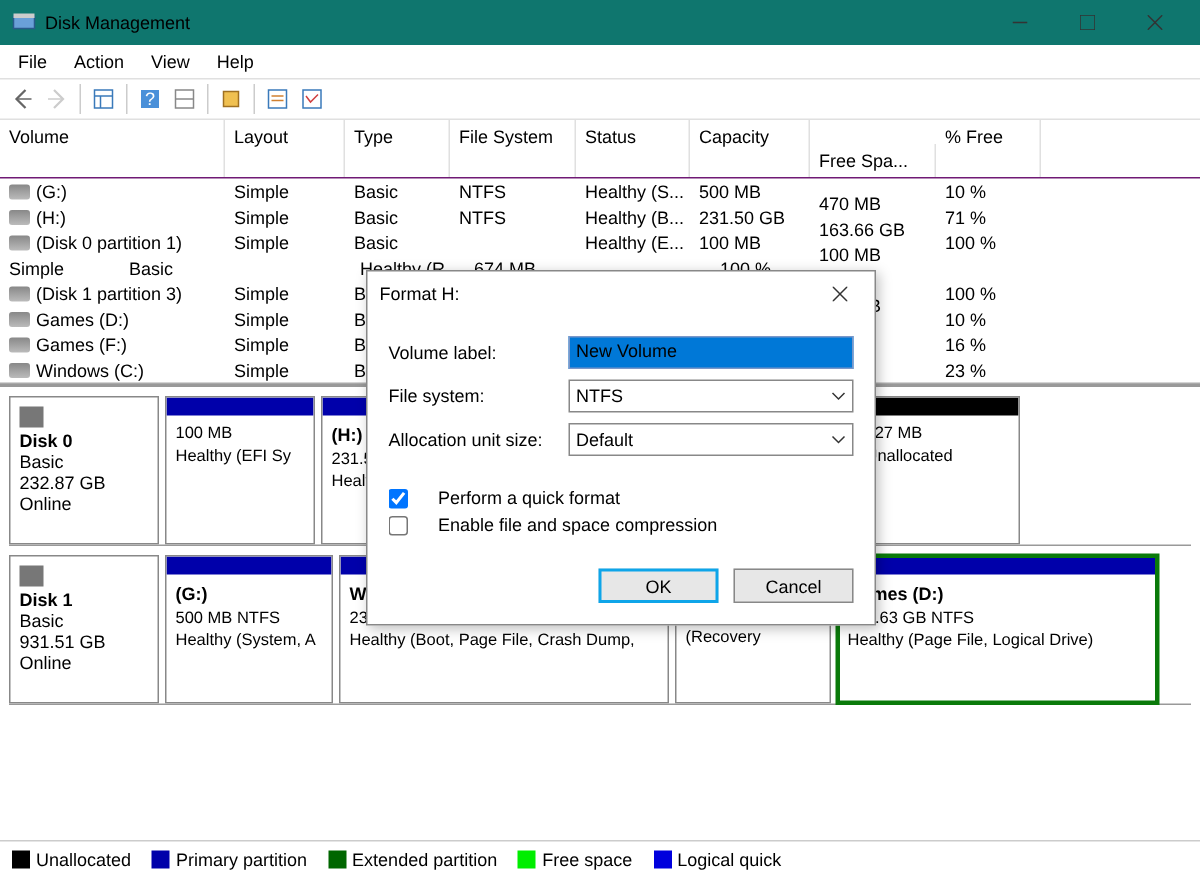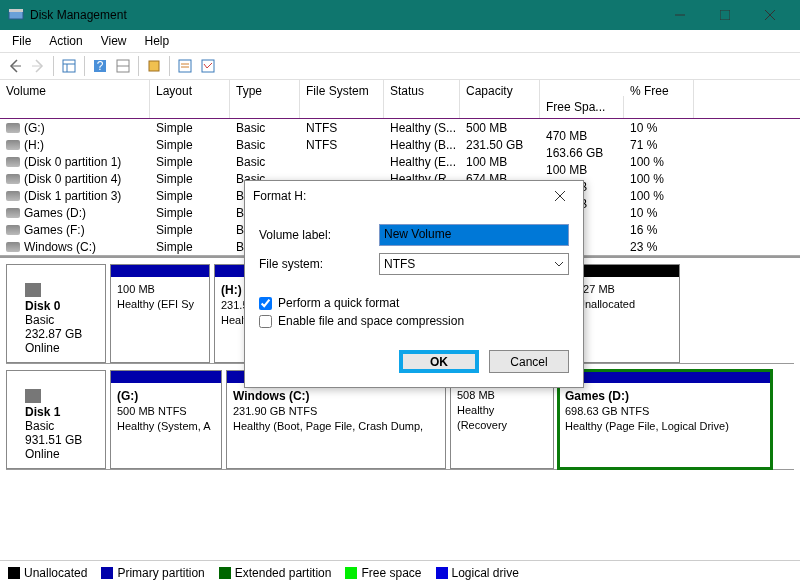--- a/index.html
+++ b/index.html
@@ -21,21 +21,21 @@
 .grid-header { display: flex; background: #fff; border-bottom: 1px solid #701a75; }
 .gh { padding: 4px 6px; border-right: 1px solid #e0e0e0; text-align: left; white-space: nowrap; overflow: hidden; }
 .grid-body { }
 .grow { display: flex; height: 17px; align-items: center; }
 .gcell { padding: 1px 6px; white-space: nowrap; overflow: hidden; }
 .c0 { width: 150px; } .c1 { width: 80px; } .c2 { width: 70px; } .c3 { width: 84px; } .c4 { width: 76px; } .c5 { width: 80px; } .c6 { width: 84px; margin-top: 16px; } .c7 { width: 70px; }
 .vol-icon { display: inline-block; width: 14px; height: 10px; margin-right: 4px; vertical-align: middle; background: linear-gradient(#888, #bbb); border-radius: 2px; }
 
 .disks { height: 230px; overflow: hidden; border-top: 2px solid #999; }
 .disk-row { display: flex; border-bottom: 1px solid #999; height: 100px; margin: 6px 6px 0 6px; }
-.disk-info { width: 100px; border: 1px solid #888; padding: 18px; background: #fff; }
+.disk-info { width: 100px; border: 1px solid #888; padding: 6px; background: #fff; }
 .disk-icon { width: 16px; height: 14px; background: #777; margin-bottom: 2px; }
 .disk-info b { display: block; }
 .parts { flex: 1; display: flex; gap: 4px; margin-left: 4px; }
 .part { border: 1px solid #888; display: flex; flex-direction: column; padding: 0; background: #fff; overflow: hidden; }
 .part .stripe { height: 12px; background: #0000aa; }
 .part .stripe.none { background: #000; }
 .part .pbody { padding: 5px 6px; font-size: 11px; line-height: 1.35; }
 .part.sel { outline: 3px solid #0a7a0a; outline-offset: -2px; }
 
 .legend { position: absolute; bottom: 0; left: 0; right: 0; height: 24px; border-top: 1px solid #ccc; display: flex; align-items: center; gap: 14px; padding: 0 8px; background: #fff; }
@@ -46,25 +46,25 @@
 .dlg-title { height: 30px; display: flex; align-items: center; padding: 0 8px; gap: 28px; }
 .dlg-title span:first-child { flex: 1; }
 .dlg-close { width: 30px; height: 30px; display: flex; align-items: center; justify-content: center; cursor: pointer; }
 .dlg-body { padding: 6px 14px 10px 14px; }
 .frow { display: flex; align-items: center; margin: 7px 0; }
 .frow label { width: 120px; }
 .finput { flex: 1; height: 22px; border: 1px solid #7a97c9; padding: 2px 4px; }
 .finput.selected { background: #0078d7; color: #000000; }
 .fselect { flex: 1; height: 22px; border: 1px solid #888; padding: 2px 4px; background: #fff; display: flex; align-items: center; justify-content: space-between; }
 .fselect svg { width: 10px; height: 10px; }
-.chk { display: flex; align-items: center; gap: 6px; margin: 4px 0 2px 0; }
+.chk { display: flex; align-items: center; gap: 20px; margin: 4px 0 2px 0; }
 .chk input { width: 13px; height: 13px; }
 .dlg-btns { display: flex; justify-content: flex-end; gap: 10px; padding: 10px 14px 14px 0; }
 .btn { width: 80px; height: 23px; border: 1px solid #888; background: #e7e7e7; cursor: pointer; }
-.btn.primary { border: 4px solid #0ea5e9; background: #e7e7e7; font-weight: bold; }
+.btn.primary { border: 2px solid #0ea5e9; background: #e7e7e7; }
 </style>
 </head>
 <body>
 
 <div class="titlebar">
   <span class="app-icon">
     <svg viewBox="0 0 16 16">
         <rect x="1" y="4" width="14" height="8" fill="#6aa0d8" stroke="#2a5a8a"></rect>
         <rect x="1" y="2" width="14" height="3" fill="#ccc"></rect>
       </svg>
@@ -189,21 +189,20 @@
         <div class="gcell c0"><span class="vol-icon"></span>(Disk 0 partition 1)</div>
         <div class="gcell c1">Simple</div>
         <div class="gcell c2">Basic</div>
         <div class="gcell c3"></div>
         <div class="gcell c4">Healthy (E...</div>
         <div class="gcell c5">100 MB</div>
         <div class="gcell c6">100 MB</div>
         <div class="gcell c7">100 %</div>
       </div>
       <div class="grow">
-        <div class="gcell c0"><span class="vol-icon"></span>(Disk 0 partition 4)</div>
         <div class="gcell c1">Simple</div>
         <div class="gcell c2">Basic</div>
         <div class="gcell c3"></div>
         <div class="gcell c4">Healthy (R...</div>
         <div class="gcell c5">674 MB</div>
         <div class="gcell c6">674 MB</div>
         <div class="gcell c7">100 %</div>
       </div>
       <div class="grow">
         <div class="gcell c0"><span class="vol-icon"></span>(Disk 1 partition 3)</div>
@@ -291,21 +290,21 @@
         </div>
       </div>
     </div>
   </div>
 
 <div class="legend">
   <span><span class="sw" style="background:#000"></span><span>Unallocated</span></span>
   <span><span class="sw" style="background:#0000aa"></span><span>Primary partition</span></span>
   <span><span class="sw" style="background:#006600"></span><span>Extended partition</span></span>
   <span><span class="sw" style="background:#00ee00"></span><span>Free space</span></span>
-  <span><span class="sw" style="background:#0000dd"></span><span>Logical drive</span></span>
+  <span><span class="sw" style="background:#0000dd"></span><span>Logical quick</span></span>
 </div>
 
 <div class="dialog">
   <div class="dlg-title">
     <span>Format H:</span>
     <div class="dlg-close">
       <svg viewBox="0 0 10 10" width="10" height="10">
           <line x1="0" y1="0" x2="10" y2="10" stroke="#333"></line>
           <line x1="10" y1="0" x2="0" y2="10" stroke="#333"></line>
         </svg>
@@ -318,20 +317,29 @@
     </div>
     <div class="frow">
       <label>File system:</label>
       <div class="fselect">
         <span>NTFS</span>
         <svg viewBox="0 0 10 10">
             <path d="M1 3 L5 7 L9 3" fill="none" stroke="#333"></path>
           </svg>
       </div>
     </div>
+    <div class="frow">
+      <label>Allocation unit size:</label>
+      <div class="fselect">
+        <span>Default</span>
+        <svg viewBox="0 0 10 10">
+            <path d="M1 3 L5 7 L9 3" fill="none" stroke="#333"></path>
+          </svg>
+      </div>
+    </div>
     <div style="height:10px"></div>
     <div class="chk">
       <input type="checkbox" checked="" style="">
       <span>Perform a quick format</span>
     </div>
     <div class="chk">
       <input type="checkbox" style="">
       <span>Enable file and space compression</span>
     </div>
   </div>

